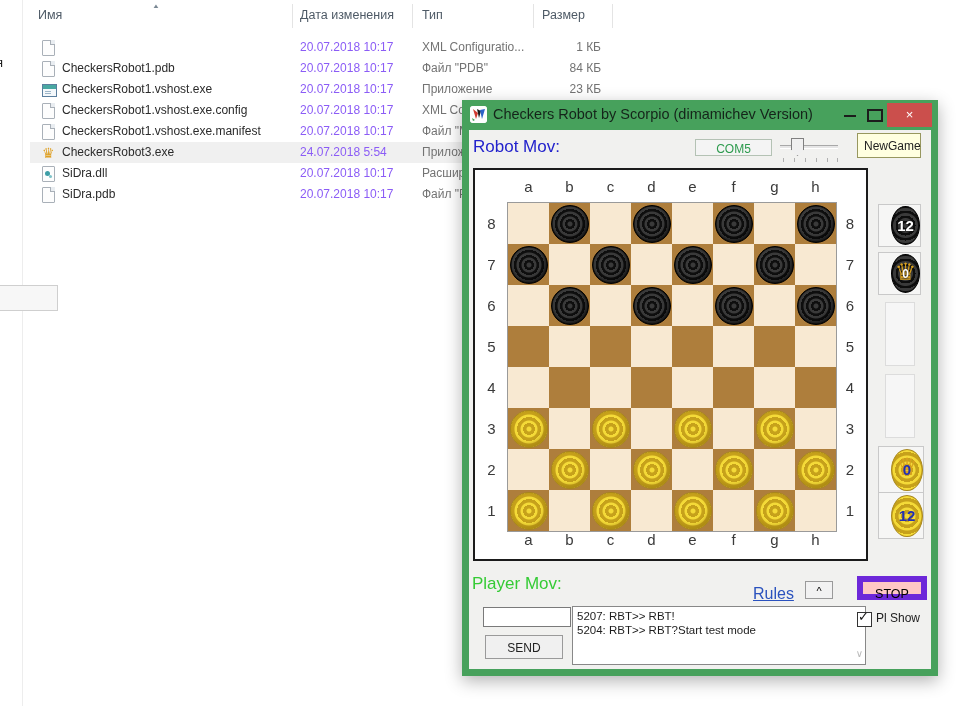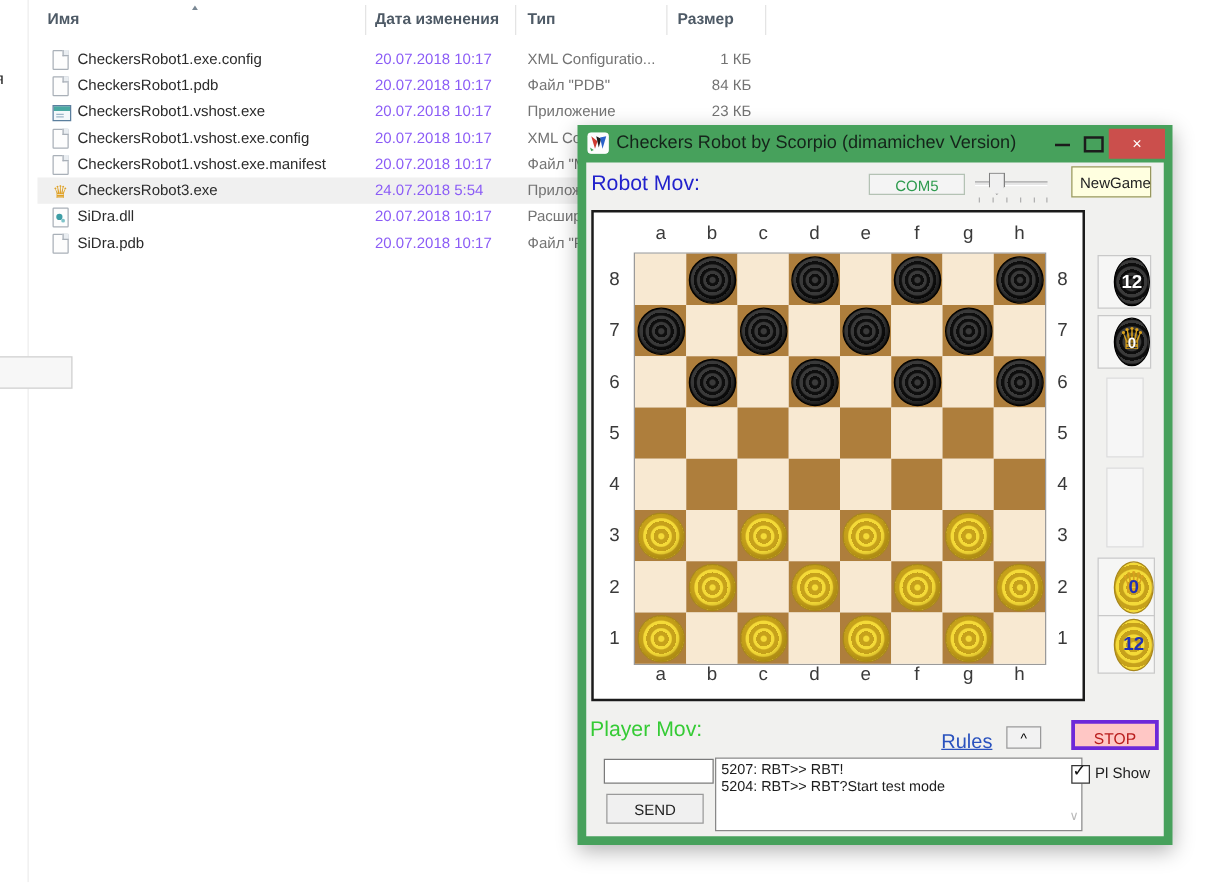--- a/index.html
+++ b/index.html
@@ -5,21 +5,21 @@
   html,body{margin:0;padding:0;}
   body{font-family:"Liberation Sans","DejaVu Sans",sans-serif;background:#fff;}
   #screen{position:relative;width:980px;height:706px;overflow:hidden;background:#fff;}
 
   
   .nav-sep{position:absolute;left:22px;top:0;width:1px;height:706px;background:#ededed;}
   .nav-frag{position:absolute;left:0;top:55px;width:9px;height:15px;overflow:hidden;font-size:13px;color:#222;}
   .nav-frag span{margin-left:-4px;display:inline-block;}
   .nav-box{position:absolute;left:-6px;top:285px;width:62px;height:24px;background:#f7f7f7;border:1px solid #cfcfcf;}
 
-  .exp-header{position:absolute;top:0;left:0;width:640px;height:30px;font-size:12.5px;color:#4e5a66;font-weight:bold;}
+  .exp-header{position:absolute;top:0;left:0;width:640px;height:30px;font-size:12.5px;color:#4e5a66;}
   .exp-header .hdr{position:absolute;top:8px;cursor:default;}
   .hdr-name{left:38px;}
   .hdr-date{left:300px;}
   .hdr-type{left:422px;}
   .hdr-size{left:542px;}
   .sort-arrow{position:absolute;left:152px;top:2px;font-size:8px;color:#7a8894;transform:scaleY(.75);}
   .col-sep{position:absolute;top:4px;width:1px;height:24px;background:#e4e4e4;}
 
   .row{position:absolute;left:30px;width:592px;height:21px;font-size:12px;color:#3b3b3b;}
   .row.selected{background:#f0f0f0;}
@@ -80,21 +80,21 @@
   .cnt-piece.yellow{width:40px;height:40px;background:repeating-radial-gradient(circle at 50% 50%,#F4DA38 0 2px,#C6A11B 3px 6px);border:1px solid #a8871a;}
   .cnt-num{position:relative;z-index:2;font-weight:bold;font-size:15px;}
   .cnt-num.white{color:#fff;text-shadow:0 0 2px #000;}
   .cnt-num.blue{color:#2230b4;}
   .crown-glyph{position:absolute;z-index:1;font-size:24px;color:#d9a11e;line-height:24px;top:5px;}
   .list-ph{position:absolute;width:28px;border:1px solid #dcdcdc;background:#f6f6f6;}
 
   .lbl-player{position:absolute;left:3px;top:444px;font-size:17px;color:var(--player-green,#35CB35);}
   .link-rules{position:absolute;left:284px;top:455px;font-size:16px;color:#2a52be;text-decoration:underline;cursor:pointer;}
   .btn-caret{position:absolute;left:336px;top:451px;width:28px;height:18px;background:#f2f2f2;border:1px solid #9a9a9a;font-size:11px;text-align:center;line-height:16px;cursor:pointer;}
-  .btn-stop{position:absolute;left:388px;top:446px;width:70px;height:24px;background:var(--stop-pink,#FFC7C5);border:3px solid #6d28d9;font-size:12.5px;text-align:center;line-height:22px;color:#b91c1c;cursor:pointer;}
+  .btn-stop{position:absolute;left:388px;top:446px;width:70px;height:24px;background:var(--stop-pink,#FFC7C5);border:6px solid #6d28d9;font-size:12.5px;text-align:center;line-height:22px;color:#000000;cursor:pointer;}
   .move-input{position:absolute;left:14px;top:477px;width:82px;height:18px;background:#fff;border:1px solid #7a7a7a;font-size:12px;padding:0 2px;}
   .log-box{position:absolute;left:103px;top:476px;width:270px;height:53px;background:#fff;border:1px solid #888;font-size:11.5px;line-height:14px;color:#1d1d1d;padding:2px 18px 2px 4px;overflow:hidden;cursor:text;}
   .log-up,.log-down{position:absolute;right:2px;color:#b9b9b9;font-size:10px;cursor:pointer;}
   .log-up{top:3px;} .log-down{bottom:3px;}
   .btn-send{position:absolute;left:16px;top:505px;width:78px;height:24px;background:#f0f0f0;border:1px solid #9a9a9a;font-size:12px;text-align:center;line-height:22px;color:#222;cursor:pointer;}
   .chk{position:absolute;left:388px;top:482px;width:13px;height:13px;background:#fff;border:1px solid #333;cursor:pointer;}
   .chk .mark{position:absolute;left:0;top:-4px;font-size:13px;font-weight:bold;color:#111;}
   .lbl-plshow{position:absolute;left:407px;top:481px;font-size:12px;color:#1d1d1d;}
 </style>
 </head>
@@ -115,21 +115,20 @@
       <span class="hdr hdr-size">Размер</span>
       <span class="col-sep" style="left:292px"></span>
       <span class="col-sep" style="left:412px"></span>
       <span class="col-sep" style="left:533px"></span>
       <span class="col-sep" style="left:612px"></span>
     </div>
 
     <div id="file-list">
         <div class="row" style="top: 37px;">
           <span class="fic fic-file"></span>
-          <span class="r-name">CheckersRobot1.exe.config</span>
           <span class="r-date">20.07.2018 10:17</span>
           <span class="r-type">XML Configuratio...</span>
           <span class="r-size">1 КБ</span>
         </div>
         <div class="row" style="top: 58px;">
           <span class="fic fic-file"></span>
           <span class="r-name">CheckersRobot1.pdb</span>
           <span class="r-date">20.07.2018 10:17</span>
           <span class="r-type">Файл "PDB"</span>
           <span class="r-size">84 КБ</span>

